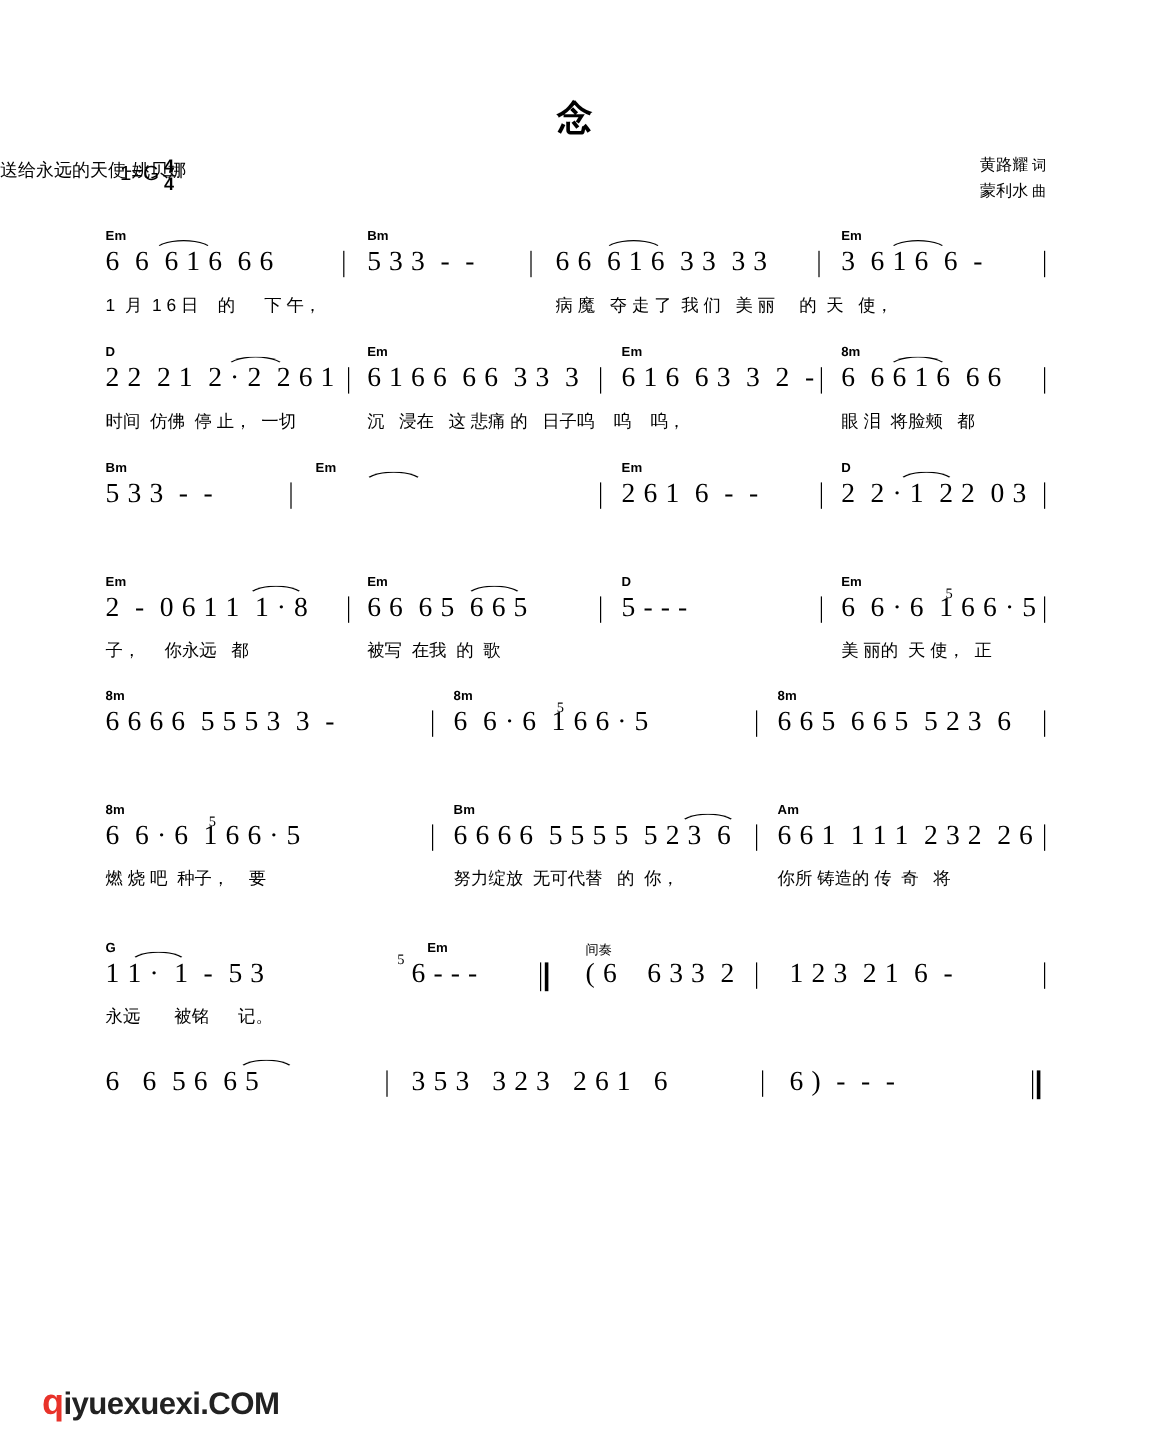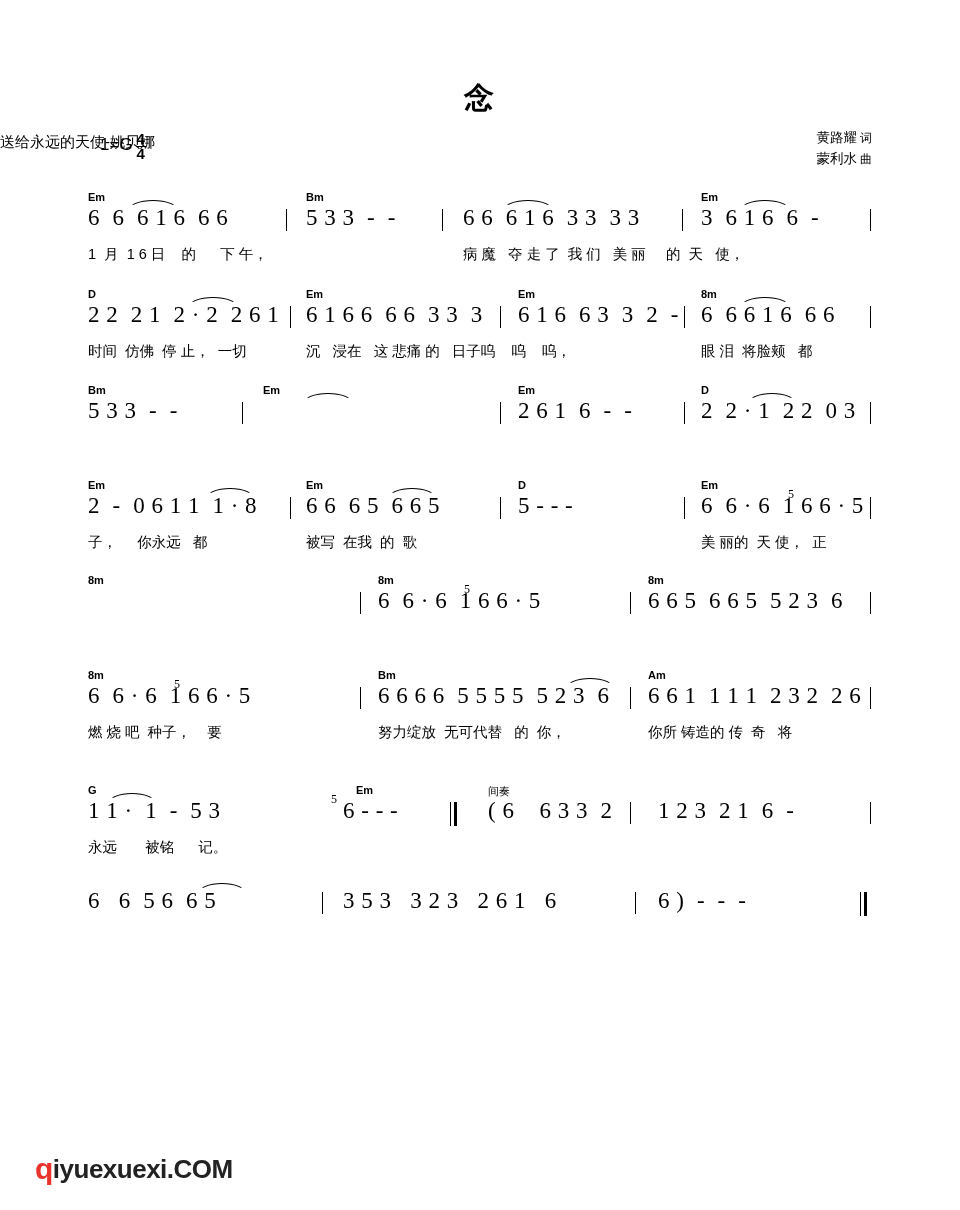--- a/index.html
+++ b/index.html
@@ -279,20 +279,21 @@
     </div>
   </div>
 
   <div class="system" style="top:553px">
     <div class="chords">
       <span class="chord" style="left:0px">8m</span>
       <span class="chord" style="left:290px">8m</span>
       <span class="chord" style="left:560px">8m</span>
     </div>
     <div class="notes">
+      <span class="seq" style="left:0px">6 6 6 6  5 5 5 3  3  -</span>
       <span class="seq" style="left:290px">6  6 · 6  1 6 6 · 5</span>
       <span class="seq" style="left:560px">6 6 5  6 6 5  5 2 3  6</span>
       <span class="bar" style="position:absolute;left:270px;top:4px"></span>
       <span class="bar" style="position:absolute;left:540px;top:4px"></span>
       <span class="bar" style="position:absolute;left:780px;top:4px"></span>
       <span class="grace" style="position:absolute;left:376px;top:-6px">5</span>
     </div>
   </div>
 
   <div class="system" style="top:648px">

